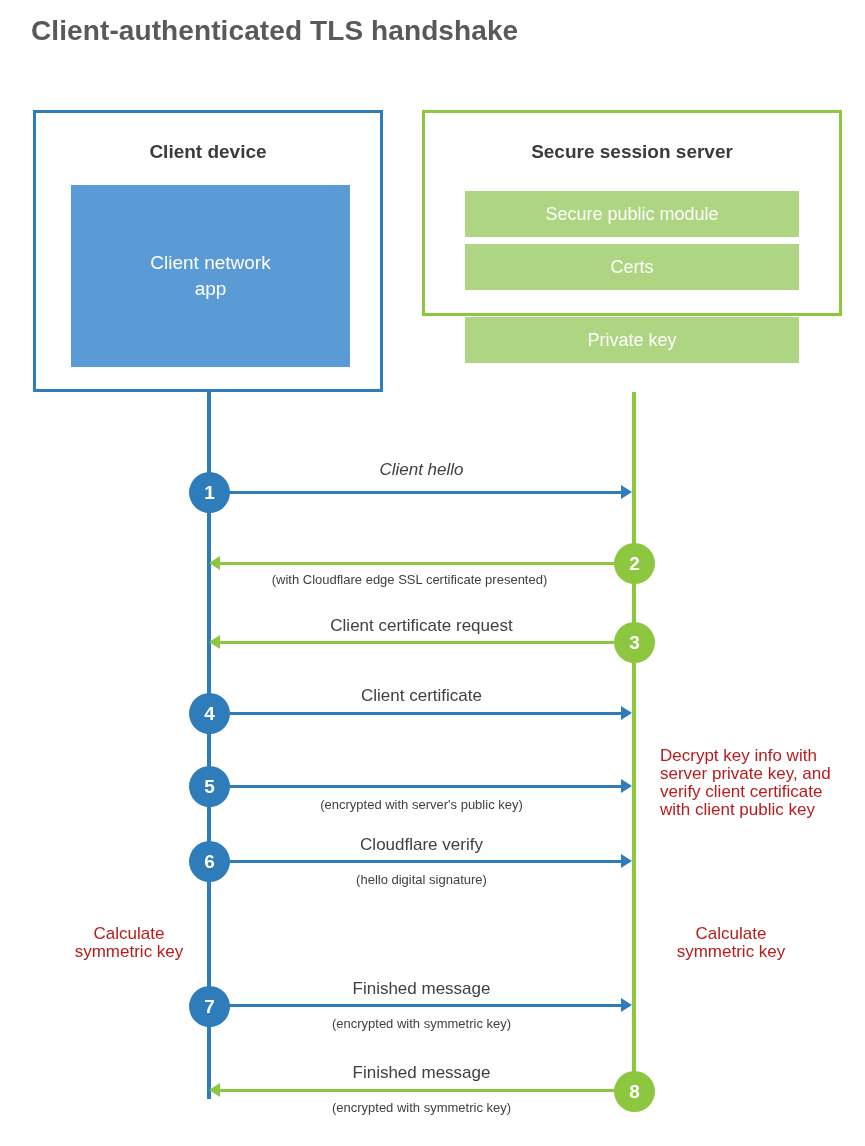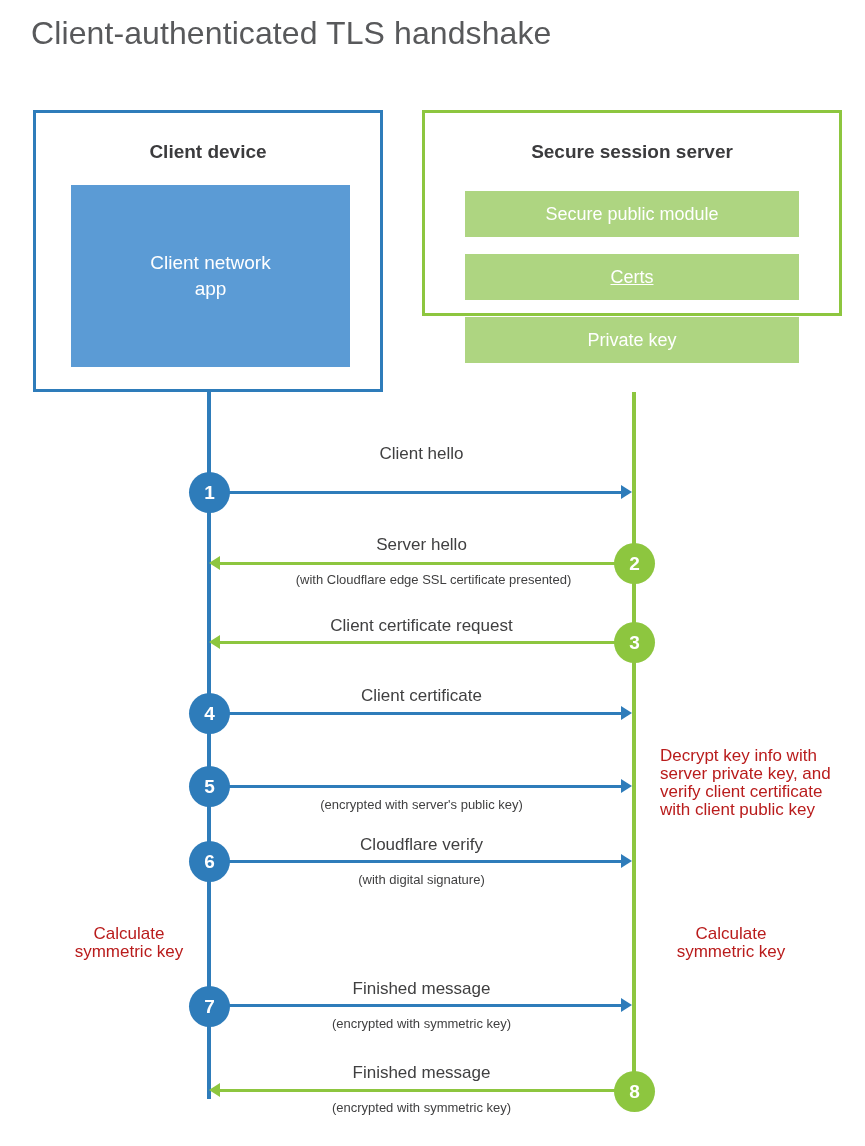--- a/index.html
+++ b/index.html
@@ -21,22 +21,22 @@
     left: 0; top: 0;
     width: 865px;
     height: 1146px;
   }
 
   
   #page-title {
     position: absolute;
     left: 31px;
     top: 15px;
-    font-size: 32px;
-    font-weight: 400;
+    font-size: 28px;
+    font-weight: 700;
     color: #58595b;
     letter-spacing: 0.1px;
     white-space: nowrap;
   }
 
   
   .party-box {
     position: absolute;
     background: #ffffff;
     box-sizing: border-box;
@@ -90,21 +90,21 @@
     height: 46px;
     background: #aed581;
     color: #ffffff;
     font-size: 18px;
     display: flex;
     align-items: center;
     justify-content: center;
     text-align: center;
   }
   #server-mod-0 { top: 78px; }
-  #server-mod-1 { top: 141px; text-decoration: underline; }
+  #server-mod-1 { top: 131px; }
   #server-mod-2 { top: 204px; }
 
   
   .lifeline {
     position: absolute;
     width: 4px;
   }
   #lifeline-client {
     left: 207px;
     top: 392px;
@@ -192,50 +192,49 @@
   <div class="party-box" id="server-box">
     <div class="party-title">Secure session server</div>
     <div class="server-mod" id="server-mod-0">Secure public module</div>
     <div class="server-mod" id="server-mod-1">Certs</div>
     <div class="server-mod" id="server-mod-2">Private key</div>
   </div>
 
   <div class="lifeline" id="lifeline-client"></div>
   <div class="lifeline" id="lifeline-server"></div>
 
-  <div class="msg-label" style="left:209px; top:444px; width:425px;">Client hello</div>
+  <div class="msg-label" style="left:209px; top:460px; width:425px;font-style:italic;">Client hello</div>
   <div class="arrow-line blue" style="left:209px; top:491px; width:412px;"></div>
   <div class="arrow-head right blue" style="left:621px; top:485px;"></div>
   <div class="step-circle blue" style="left:189px; top:472px;">1</div>
 
-  <div class="msg-label" style="left:209px; top:535px; width:425px;">Server hello</div>
   <div class="arrow-line green" style="left:220px; top:562px; width:414px;"></div>
   <div class="arrow-head left green" style="left:209px; top:556px;"></div>
-  <div class="msg-sublabel" style="left:221px; top:572px; width:425px;text-align:center;">(with Cloudflare edge SSL certificate presented)</div>
+  <div class="msg-sublabel" style="left:197px; top:572px; width:425px;text-align:center;">(with Cloudflare edge SSL certificate presented)</div>
   <div class="step-circle green" style="left:614px; top:543px;">2</div>
 
   <div class="msg-label" style="left:209px; top:616px; width:425px;">Client certificate request</div>
   <div class="arrow-line green" style="left:220px; top:641px; width:414px;"></div>
   <div class="arrow-head left green" style="left:209px; top:635px;"></div>
   <div class="step-circle green" style="left:614px; top:622px;">3</div>
 
   <div class="msg-label" style="left:209px; top:686px; width:425px;">Client certificate</div>
   <div class="arrow-line blue" style="left:209px; top:712px; width:412px;"></div>
   <div class="arrow-head right blue" style="left:621px; top:706px;"></div>
   <div class="step-circle blue" style="left:189px; top:693px;">4</div>
 
   <div class="arrow-line blue" style="left:209px; top:785px; width:412px;"></div>
   <div class="arrow-head right blue" style="left:621px; top:779px;"></div>
   <div class="msg-sublabel" style="left:209px; top:797px; width:425px;">(encrypted with server's public key)</div>
   <div class="step-circle blue" style="left:189px; top:766px;">5</div>
 
   <div class="msg-label" style="left:209px; top:835px; width:425px;">Cloudflare verify</div>
   <div class="arrow-line blue" style="left:209px; top:860px; width:412px;"></div>
   <div class="arrow-head right blue" style="left:621px; top:854px;"></div>
-  <div class="msg-sublabel" style="left:209px; top:872px; width:425px;">(with digital signature)</div>
+  <div class="msg-sublabel" style="left:209px; top:872px; width:425px;">(hello digital signature)</div>
   <div class="step-circle blue" style="left:189px; top:841px;">6</div>
 
   <div class="side-note" style="left:660px; top:747px; width:185px;">Decrypt key info with
 server private key, and
 verify client certificate
 with client public key</div>
 
   <div class="side-note center" style="left:58px; top:925px; width:142px;">Calculate
 symmetric key</div>
   <div class="side-note center" style="left:660px; top:925px; width:142px;">Calculate

